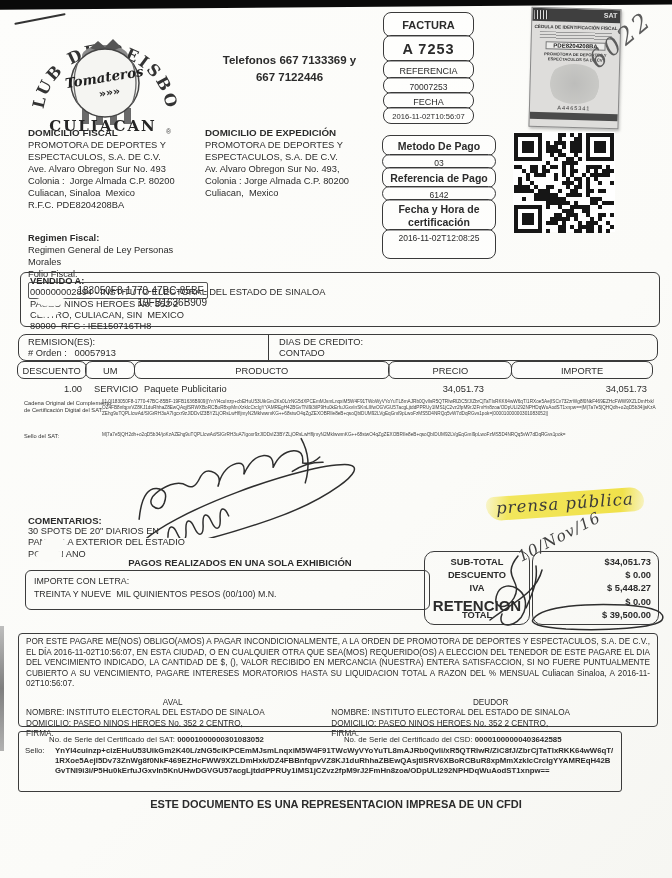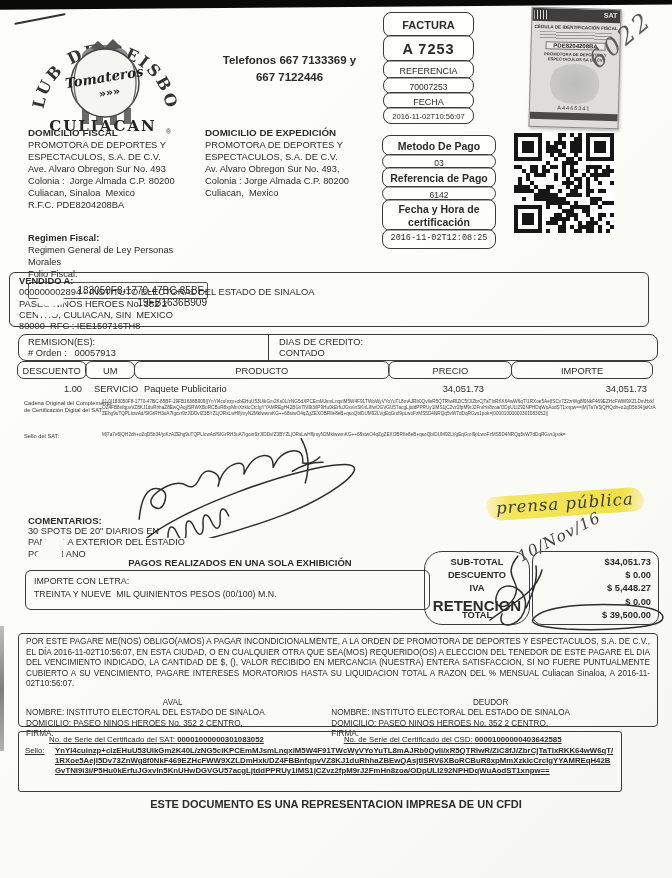--- a/index.html
+++ b/index.html
@@ -96,21 +96,21 @@
     <div style="font-weight:bold;font-size:9.8px;">DOMICILIO DE EXPEDICIÓN</div>
     <div class="pre">PROMOTORA DE DEPORTES Y<br>ESPECTACULOS, S.A. DE C.V.<br>Av. Alvaro Obregon Sur No. 493,<br>Colonia : Jorge Almada C.P. 80200<br>Culiacan,  Mexico</div>
   </div>
 
   <div class="abs" style="left:382px;top:137px;width:114px;">
     <div class="rowbox" style="height:21px;font-weight:bold;font-size:10.5px;padding-top:4px;">Metodo De Pago</div>
     <div class="rowbox" style="height:15px;font-size:8.5px;padding-top:3px;">03</div>
     <div class="rowbox" style="height:21px;font-weight:bold;font-size:10.5px;padding-top:4px;">Referencia de Pago</div>
     <div class="rowbox" style="height:15px;font-size:8.5px;padding-top:3px;">6142</div>
     <div class="rowbox" style="height:32px;font-weight:bold;font-size:10.5px;padding:3px 10px 0 10px;line-height:13px;">Fecha y Hora de certificación</div>
-    <div class="rowbox" style="height:20px;font-size:8.5px;padding-top:3px;font-family:Liberation Mono, monospace;">2016-11-02T12:08:25</div>
+    <div class="rowbox" style="height:30px;font-size:8.5px;padding-top:3px;">2016-11-02T12:08:25</div>
   </div>
 
   <div class="abs" style="left:513px;top:132px;width:102px;height:100px;background:#fff;">
     <svg id="qr-svg" width="100" height="100" viewBox="0 0 100 100" style="margin:1px;">
         <rect x="44" y="0" width="4" height="4" fill="#161616"></rect>
         <rect x="48" y="0" width="4" height="4" fill="#161616"></rect>
         <rect x="56" y="0" width="4" height="4" fill="#161616"></rect>
         <rect x="64" y="0" width="4" height="4" fill="#161616"></rect>
         <rect x="44" y="4" width="4" height="4" fill="#161616"></rect>
         <rect x="60" y="4" width="4" height="4" fill="#161616"></rect>
@@ -329,21 +329,21 @@
         <rect x="8" y="8" width="12" height="12" fill="#161616"></rect>
         <rect x="72" y="0" width="28" height="28" fill="#161616"></rect>
         <rect x="76" y="4" width="20" height="20" fill="#fff"></rect>
         <rect x="80" y="8" width="12" height="12" fill="#161616"></rect>
         <rect x="0" y="72" width="28" height="28" fill="#161616"></rect>
         <rect x="4" y="76" width="20" height="20" fill="#fff"></rect>
         <rect x="8" y="80" width="12" height="12" fill="#161616"></rect>
       </svg>
   </div>
 
-  <div class="abs box" style="left:9px;top:272px;width:640px;height:55px;border-radius:6px;padding:3px 0 0 9px;font-size:9.3px;line-height:11.3px;">
+  <div class="abs box" style="left:20px;top:272px;width:640px;height:55px;border-radius:6px;padding:3px 0 0 9px;font-size:9.3px;line-height:11.3px;">
     <div style="font-weight:bold;">VENDIDO A:</div>
     <div class="pre">000000002894 - INSTITUTO ELECTORAL DEL ESTADO DE SINALOA<br>PASEO NINOS HEROES No. 352 2<br>CENTRO, CULIACAN, SIN  MEXICO<br>80000  RFC : IEE150716TH8</div>
   </div>
   <div class="blob" style="left:37px;top:296px;width:28px;height:10px;"></div>
   <div class="blob" style="left:36px;top:307px;width:22px;height:10px;"></div>
 
   <div class="abs box" style="left:18px;top:334px;width:640px;height:27px;border-radius:8px;display:flex;font-size:9.3px;line-height:11px;">
     <div style="width:250px;border-right:1.4px solid #3a3a3a;padding:2px 0 0 9px;box-sizing:border-box;">
       <div>REMISION(ES):</div>
       <div class="pre"># Orden :   00057913</div>
@@ -405,21 +405,21 @@
     </span>
   </div>
 
   <div class="abs hand" style="left:514px;top:528px;font-size:15.5px;color:#3f3f3f;transform:rotate(-27deg);letter-spacing:1px;">10/Nov/16</div>
 
   <div class="abs box" style="left:25px;top:570px;width:405px;height:40px;border-radius:6px;padding:4px 0 0 8px;font-size:8.8px;line-height:13px;">
     <div>IMPORTE CON LETRA:</div>
     <div class="pre">TREINTA Y NUEVE  MIL QUINIENTOS PESOS (00/100) M.N.</div>
   </div>
 
-  <div class="abs box" style="left:424px;top:551px;width:106px;height:74px;border-radius:18px;padding-top:5px;box-sizing:border-box;">
+  <div class="abs box" style="left:424px;top:551px;width:106px;height:74px;border-radius:10px;padding-top:5px;box-sizing:border-box;">
     <div style="text-align:center;font-weight:bold;font-size:9.3px;height:13.2px;">SUB-TOTAL</div>
     <div style="text-align:center;font-weight:bold;font-size:9.3px;height:13.2px;">DESCUENTO</div>
     <div style="text-align:center;font-weight:bold;font-size:9.3px;height:13.2px;">IVA</div>
     <div style="text-align:center;font-weight:bold;font-size:15px;height:13.2px;">RETENCION</div>
     <div style="text-align:center;font-weight:bold;font-size:9.3px;height:13.2px;">TOTAL</div>
   </div>
   <div class="abs box" style="left:532px;top:551px;width:127px;height:74px;border-radius:10px;padding:5px 7px 0 0;box-sizing:border-box;">
     <div style="text-align:right;font-weight:bold;font-size:9.3px;height:13.2px;">$34,051.73</div>
     <div style="text-align:right;font-weight:bold;font-size:9.3px;height:13.2px;">$ 0.00</div>
     <div style="text-align:right;font-weight:bold;font-size:9.3px;height:13.2px;">$ 5,448.27</div>
@@ -452,21 +452,21 @@
       </div>
       <div style="width:326px;margin-left:12px;">
         <div style="text-align:center;">DEUDOR</div>
         <div>NOMBRE: INSTITUTO ELECTORAL DEL ESTADO DE SINALOA</div>
         <div>DOMICILIO: PASEO NINOS HEROES No. 352 2 CENTRO,</div>
         <div>FIRMA:</div>
       </div>
     </div>
   </div>
 
-  <div class="abs box" style="left:18px;top:731px;width:604px;height:61px;border-radius:3px;padding:3px 6px;box-sizing:border-box;font-size:7.8px;line-height:9.9px;text-decoration:underline;">
+  <div class="abs box" style="left:18px;top:731px;width:604px;height:61px;border-radius:3px;padding:3px 6px;box-sizing:border-box;font-size:7.8px;line-height:9.9px;">
     <div style="display:flex;">
       <div style="margin-left:24px;">
         <span>No. de Serie del Certificado del SAT:</span>
         <span style="font-weight:bold;">00001000000301083052</span>
       </div>
       <div style="margin-left:80px;">
         <span>No. de Serie del Certificado del CSD:</span>
         <span style="font-weight:bold;">00001000000403642585</span>
       </div>
     </div>

